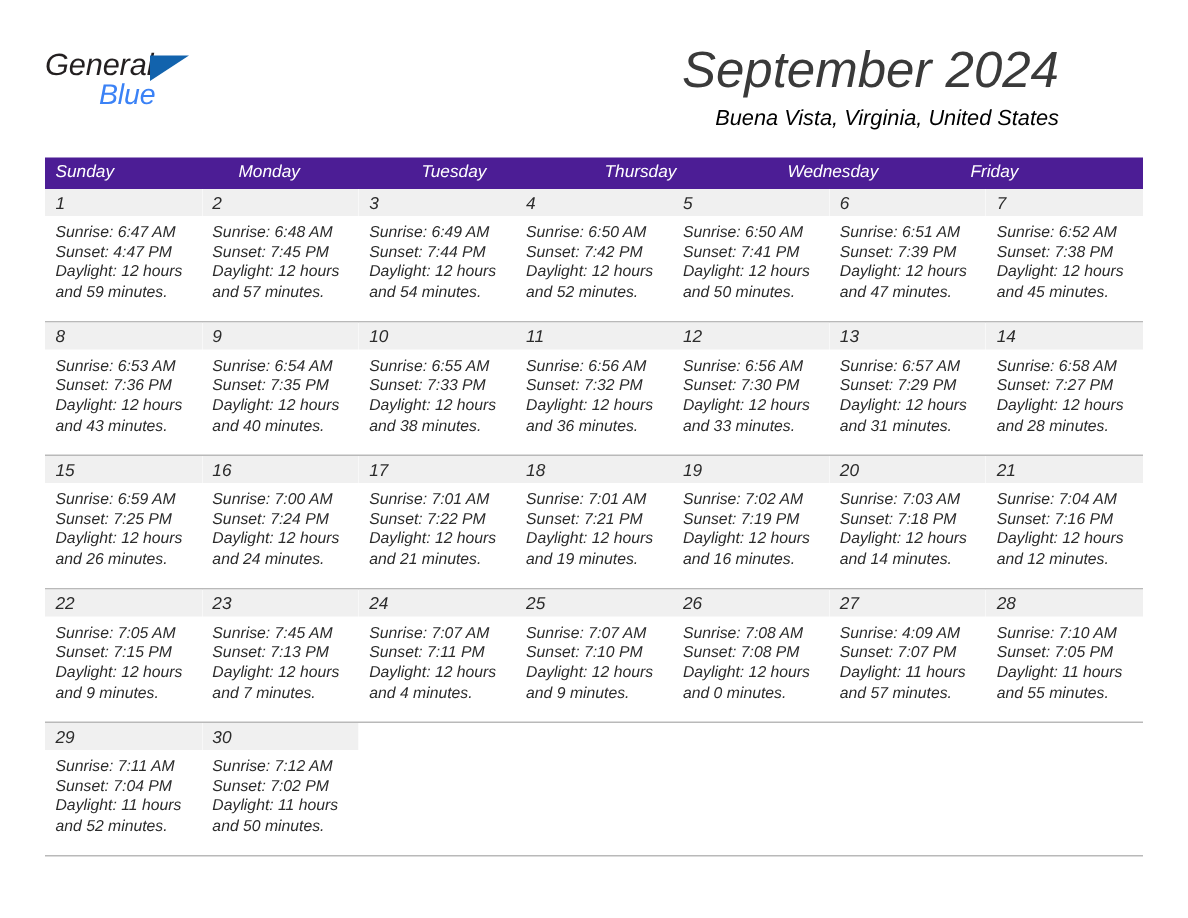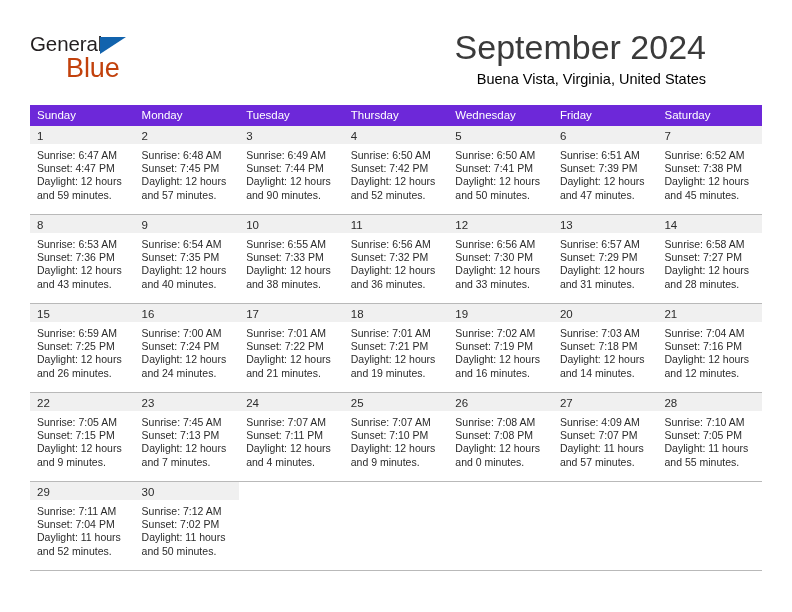--- a/index.html
+++ b/index.html
@@ -12,20 +12,21 @@
     background: #ffffff;
     font-family: "Liberation Sans", sans-serif;
     color: #1a1a1a;
     overflow: hidden;
   }
   .page {
     position: relative;
     width: 736px;
     height: 612px;
     box-sizing: border-box;
+    font-style: italic;
   }
 
   
   .topbar {
     position: absolute;
     left: 30px;
     top: 30px;
     right: 30px;
     height: 66px;
   }
@@ -51,22 +52,22 @@
     top: 5px;
     width: 0;
     height: 0;
     border-left: 26px solid #1263ad;
     border-bottom: 17px solid transparent;
   }
   .logo-blue {
     position: absolute;
     left: 36px;
     top: 21px;
-    font-size: 27px;
-    color: #c2410c;
+    font-size: 19px;
+    color: #3b82f6;
     letter-spacing: -0.1px;
   }
 
   .titleblock {
     position: absolute;
     right: 0;
     top: 0;
     text-align: right;
   }
   .cal-title {
@@ -86,21 +87,21 @@
 
   
   .calendar {
     position: absolute;
     left: 30px;
     top: 105px;
     width: 732px;
   }
   .weekdays {
     display: flex;
-    background: #6d28d9;
+    background: #4c1d95;
   }
   .weekday {
     flex: 1 1 0;
     box-sizing: border-box;
     padding: 4px 7px 5px 7px;
     color: #ffffff;
     font-size: 11.5px;
     line-height: 13px;
     height: 21px;
   }
@@ -163,21 +164,20 @@
 
   <div class="calendar">
 
     <div class="weekdays">
       <div class="weekday">Sunday</div>
       <div class="weekday">Monday</div>
       <div class="weekday">Tuesday</div>
       <div class="weekday">Thursday</div>
       <div class="weekday">Wednesday</div>
       <div class="weekday">Friday</div>
-      <div class="weekday">Saturday</div>
     </div>
 
     <div class="week">
       <div class="day">
         <div class="day-num">1</div>
         <div class="day-info">
           <div>Sunrise: 6:47 AM</div>
           <div>Sunset: 4:47 PM</div>
           <div>Daylight: 12 hours</div>
           <div>and 59 minutes.</div>
@@ -191,21 +191,21 @@
           <div>Daylight: 12 hours</div>
           <div>and 57 minutes.</div>
         </div>
       </div>
       <div class="day">
         <div class="day-num">3</div>
         <div class="day-info">
           <div>Sunrise: 6:49 AM</div>
           <div>Sunset: 7:44 PM</div>
           <div>Daylight: 12 hours</div>
-          <div>and 90 minutes.</div>
+          <div>and 54 minutes.</div>
         </div>
       </div>
       <div class="day">
         <div class="day-num">4</div>
         <div class="day-info">
           <div>Sunrise: 6:50 AM</div>
           <div>Sunset: 7:42 PM</div>
           <div>Daylight: 12 hours</div>
           <div>and 52 minutes.</div>
         </div>

